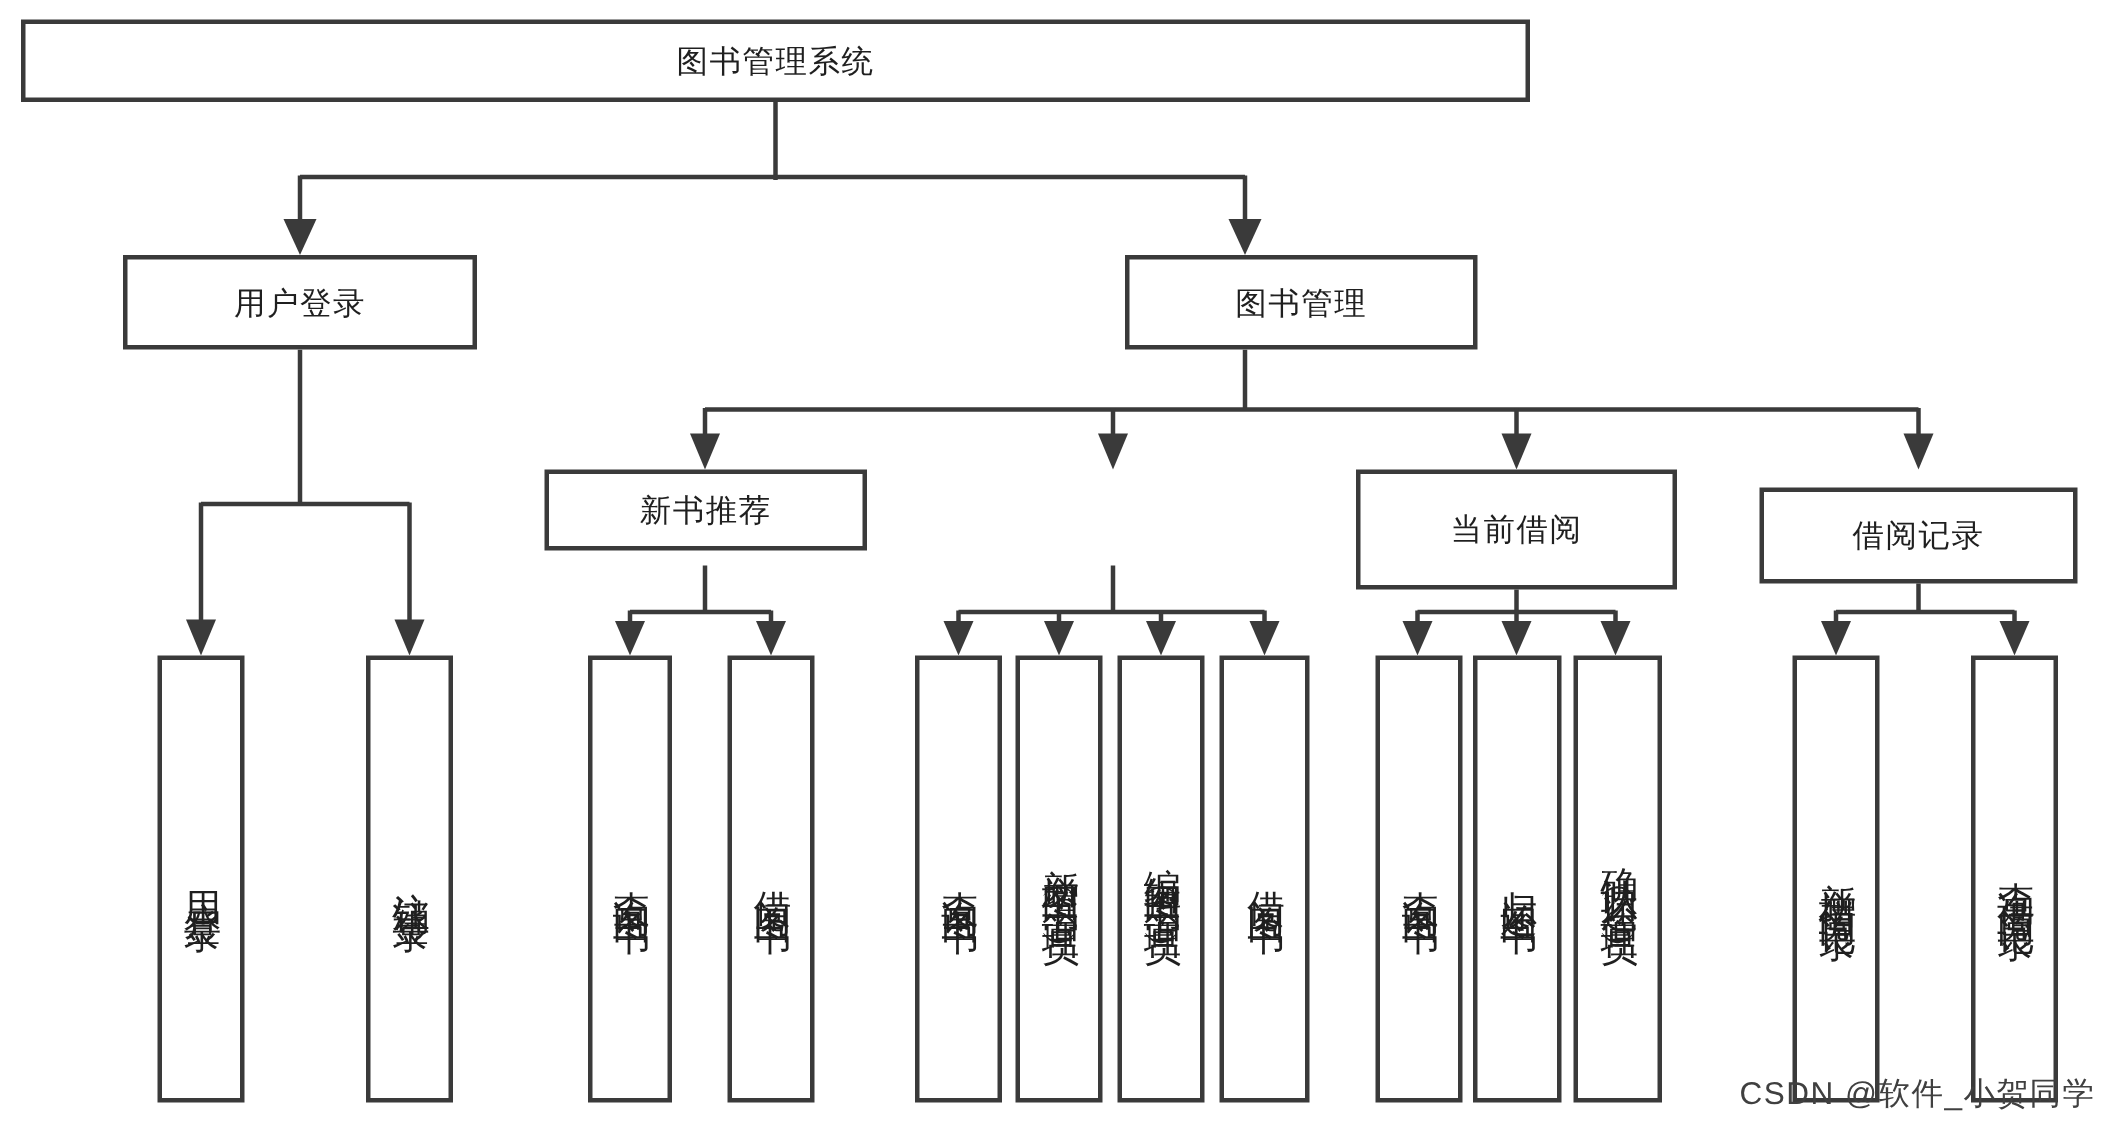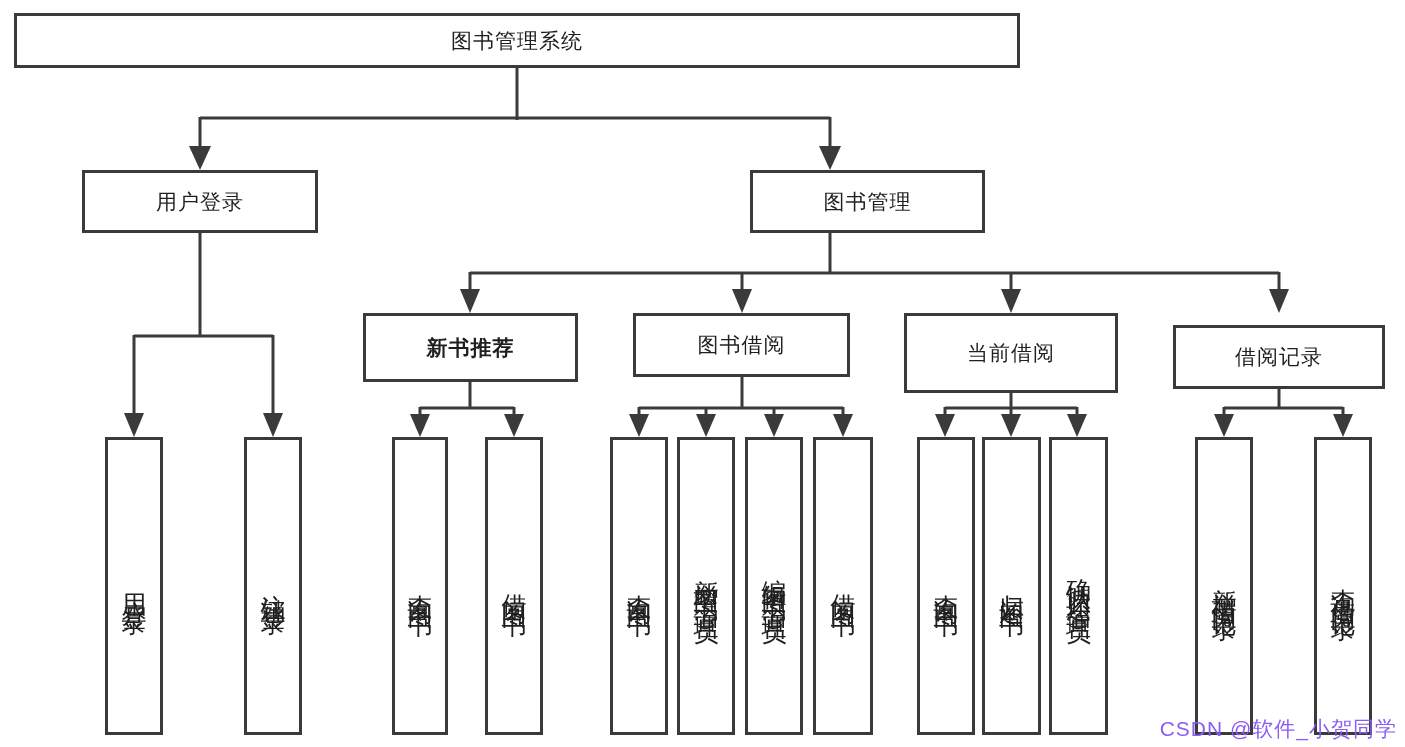--- a/index.html
+++ b/index.html
@@ -40,21 +40,21 @@
     font-size: 25px;
     letter-spacing: 6px;
     line-height: 1;
     white-space: nowrap;
   }
   .watermark {
     position: absolute;
     right: 8px;
     bottom: 4px;
     font-size: 21px;
-    color: #8b5cf6;
+    color: #404040;
     letter-spacing: 1px;
     white-space: nowrap;
     z-index: 5;
   }
   svg line { stroke: #3a3a3a; stroke-width: 3; }
   svg polygon { fill: #3a3a3a; }
 </style>
 </head>
 <body>
 
@@ -140,25 +140,22 @@
     <span class="label">图书管理系统</span>
   </div>
 
   <div class="node hbox" style="left:82px; top:170px; width:236px; height:63px;">
     <span class="label">用户登录</span>
   </div>
   <div class="node hbox" style="left:712px; top:170px; width:235px; height:63px;margin-left:38px;">
     <span class="label">图书管理</span>
   </div>
 
-  <div class="node hbox" style="left:363px; top:313px; width:215px; height:69px;font-weight:bold;">
+  <div class="node hbox" style="left:363px; top:313px; width:215px; height:54px;">
     <span class="label">新书推荐</span>
-  </div>
-  <div class="node hbox" style="left:633px; top:313px; width:217px; height:64px;">
-    <span class="label">图书借阅</span>
   </div>
   <div class="node hbox" style="left:904px; top:313px; width:214px; height:80px;">
     <span class="label">当前借阅</span>
   </div>
   <div class="node hbox" style="left:1173px; top:313px; width:212px; height:64px;margin-top:12px;">
     <span class="label">借阅记录</span>
   </div>
 
   <div class="node vbox" style="left:105px; top:437px; width:58px; height:298px;">
     <span class="label">用户登录</span>

